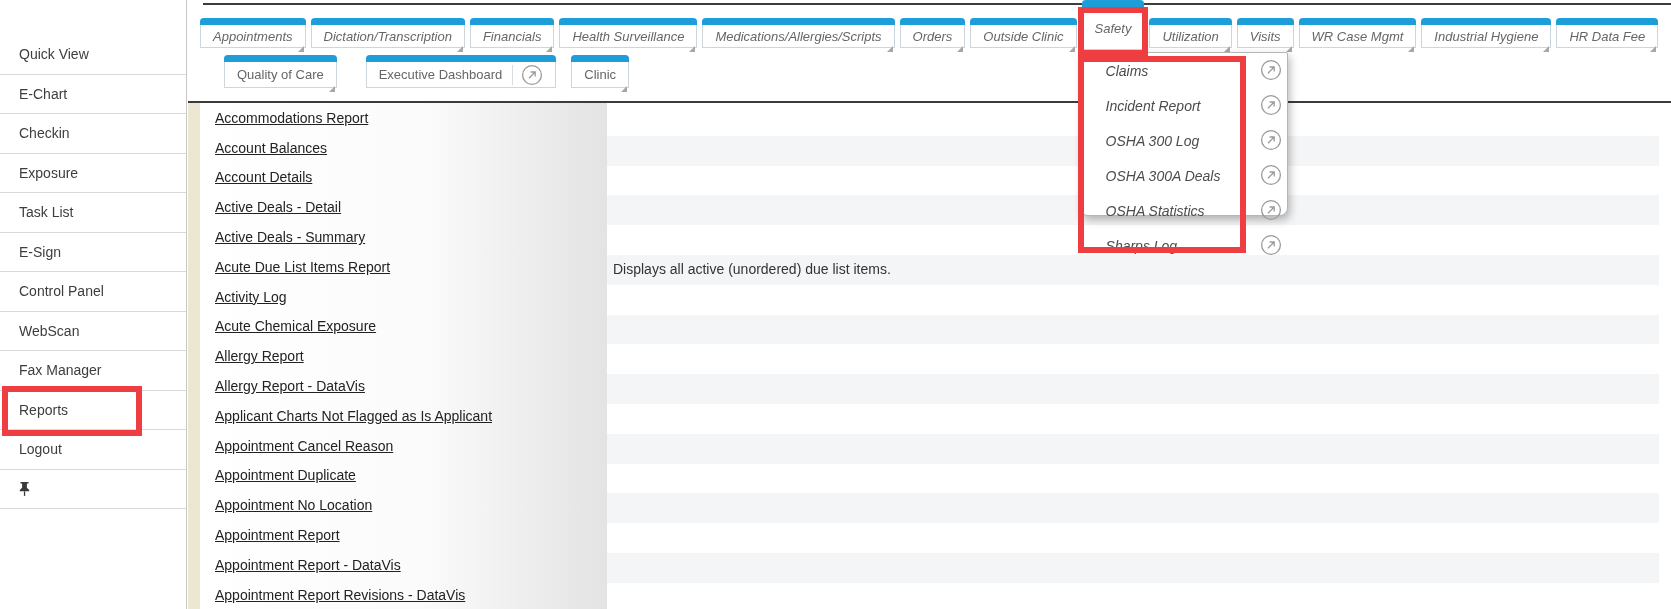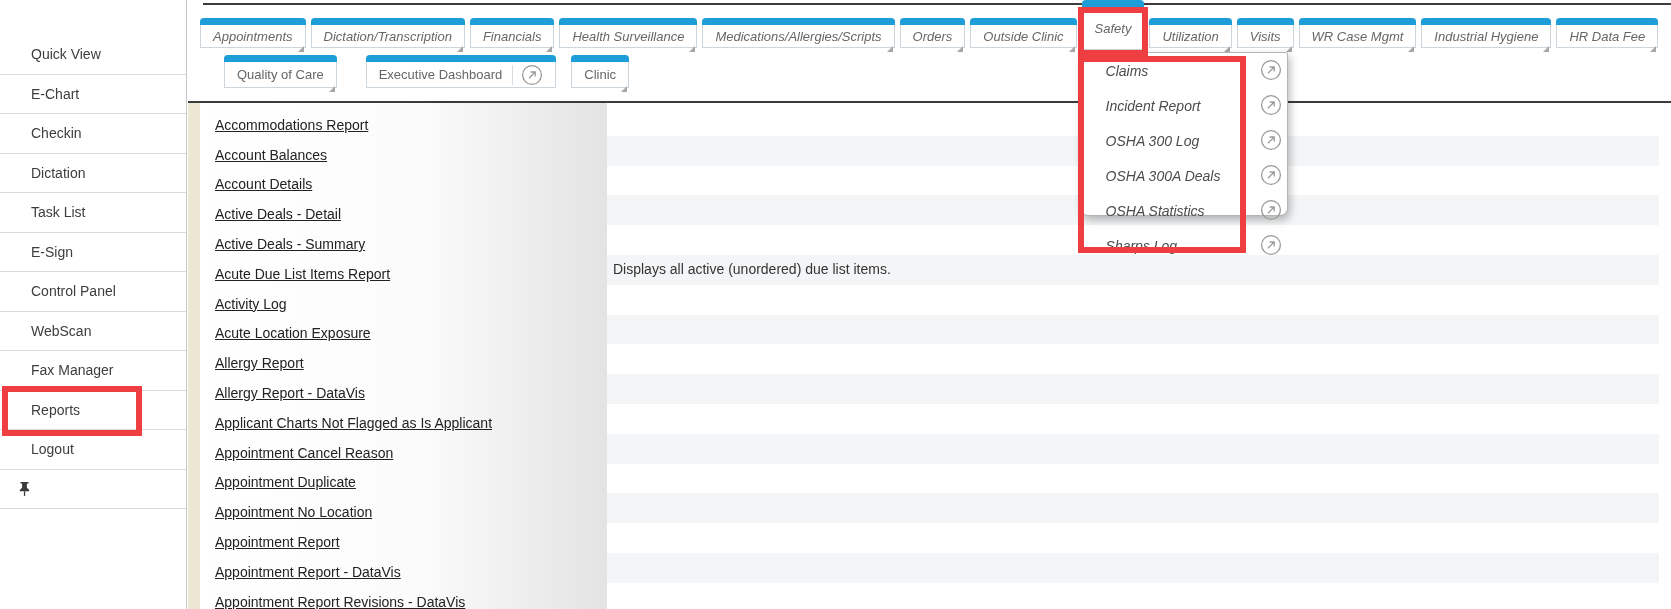--- a/index.html
+++ b/index.html
@@ -10,21 +10,21 @@
   body{
     position:relative;width:1671px;height:609px;overflow:hidden;
     background:#fff;font-family:"Liberation Sans",sans-serif;
     -webkit-font-smoothing:antialiased;
   }
   
   .sidebar{position:absolute;left:0;top:0;width:187px;height:609px;background:#fff;
     border-right:1px solid #c6c6c6;z-index:5;box-sizing:border-box;}
   .side-top{height:35px;}
   .side-list{margin:0;padding:0;list-style:none;border-top:1px solid #dadada;}
-  .side-item{height:39.5px;line-height:39.5px;padding-left:31px;border-bottom:1px solid #dadada;
+  .side-item{height:39.5px;line-height:39.5px;padding-left:19px;border-bottom:1px solid #dadada;
     font-size:14px;color:#3d3d3d;cursor:pointer;background:#fff;box-sizing:border-box;white-space:nowrap;}
   .pin-row{height:39.5px;border-bottom:1px solid #dadada;display:flex;align-items:center;padding-left:18px;box-sizing:border-box;}
   .pin-btn{cursor:pointer;display:inline-flex;}
   
   .main{position:absolute;left:188px;top:0;right:0;bottom:0;background:#fff;}
   .top-chrome-line{position:absolute;top:3px;left:15px;right:0;height:2px;background:#3d3d3d;}
   .panel-top-line{position:absolute;top:101px;left:0;right:0;height:2px;background:#3b3b3b;}
   .beige-strip{position:absolute;top:103px;left:0;width:12px;bottom:0;background:#ece7d2;}
   
   .tab-row{position:absolute;left:12px;right:0;display:flex;gap:5px;align-items:flex-start;}
@@ -49,21 +49,21 @@
   .menu{position:absolute;left:-3px;top:52px;width:208px;height:164px;background:#fff;
     border:1px solid #b5b5b5;border-radius:2px 2px 8px 8px;box-shadow:2px 4px 9px rgba(0,0,0,.28);
     z-index:40;box-sizing:border-box;}
   .menu-item{position:relative;height:35px;display:flex;align-items:center;padding-left:25px;
     font-size:14px;color:#4c4c4c;cursor:pointer;}
   .menu-item .open-ic{position:absolute;right:5px;top:6px;display:inline-flex;cursor:pointer;}
   
   .link-col{position:absolute;top:103px;left:12px;width:407px;bottom:0;
     background:linear-gradient(to right,#ffffff 0%,#fbfbfb 55%,#e3e3e3 100%);}
   .report-list{margin:0;padding:3px 0 0;list-style:none;}
-  .report-list li{height:29.8px;display:flex;align-items:flex-end;padding-left:15px;box-sizing:border-box;}
+  .report-list li{height:29.8px;display:flex;align-items:center;padding-left:15px;box-sizing:border-box;}
   .report-link{color:#222;font-size:14px;text-decoration:underline;cursor:pointer;white-space:nowrap;}
   .rows-area{position:absolute;top:106px;left:419px;right:12px;height:503px;
     background:repeating-linear-gradient(to bottom,#ffffff 0,#ffffff 29.8px,#f4f5f6 29.8px,#f4f5f6 59.6px);}
   .row-desc{position:absolute;left:6px;top:149px;height:29.8px;line-height:29.8px;
     font-size:14px;color:#333;white-space:nowrap;}
   
   .redbox{position:absolute;border:6px solid var(--annotation-red);pointer-events:none;z-index:60;box-sizing:border-box;}
   .safety-box{left:-5px;right:-5px;top:7px;height:49px;}
   .menu-box{left:-3px;top:3px;width:168px;height:197px;}
   .reports-box{left:2px;top:386px;width:140px;height:50px;}
@@ -82,21 +82,21 @@
     
       <li class="side-item">
         <span>E-Chart</span>
       </li>
     
       <li class="side-item">
         <span>Checkin</span>
       </li>
     
       <li class="side-item">
-        <span>Dictation</span>
+        <span>Exposure</span>
       </li>
     
       <li class="side-item">
         <span>Task List</span>
       </li>
     
       <li class="side-item">
         <span>E-Sign</span>
       </li>
     
@@ -336,21 +336,21 @@
       
         <li>
           <a class="report-link">Acute Due List Items Report</a>
         </li>
       
         <li>
           <a class="report-link">Activity Log</a>
         </li>
       
         <li>
-          <a class="report-link">Acute Location Exposure</a>
+          <a class="report-link">Acute Chemical Exposure</a>
         </li>
       
         <li>
           <a class="report-link">Allergy Report</a>
         </li>
       
         <li>
           <a class="report-link">Allergy Report - DataVis</a>
         </li>
       

